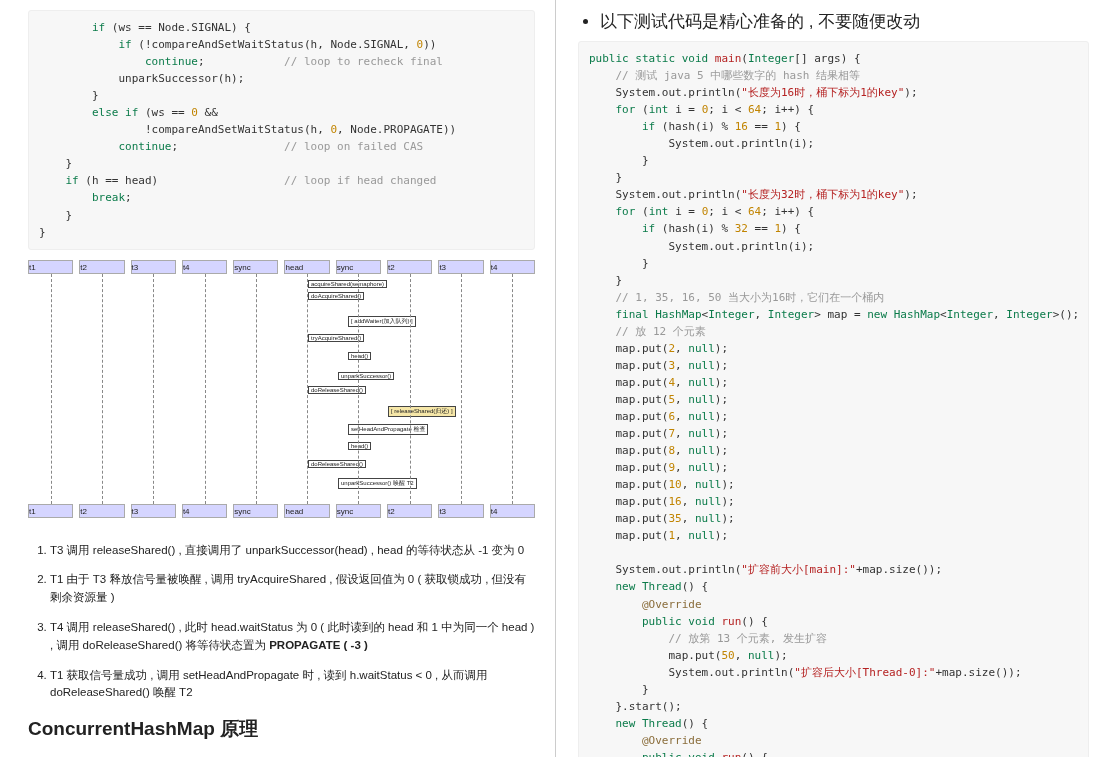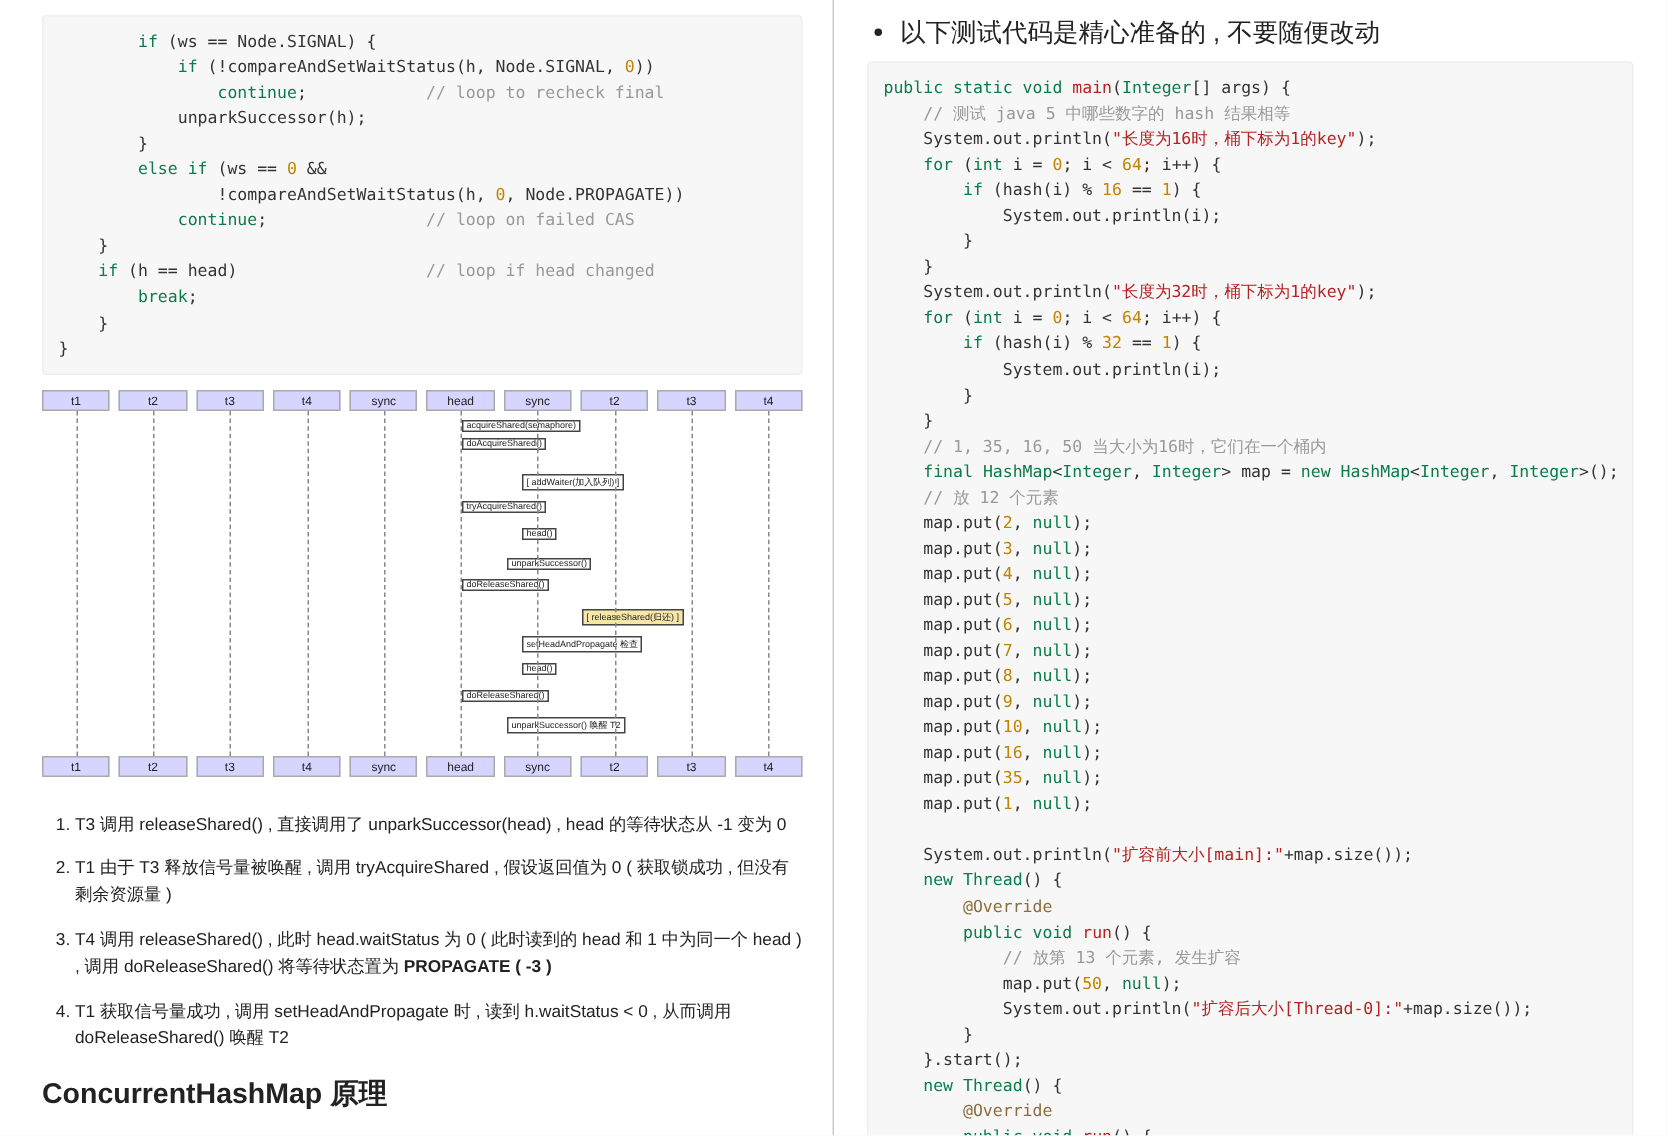--- a/index.html
+++ b/index.html
@@ -50,21 +50,21 @@
   }
   .lane-row {
     display: flex;
     justify-content: space-between;
     gap: 6px;
   }
   .lane-head {
     flex: 1;
     background: #d5d5ff;
     border: 1px solid #aaa;
-    text-align: center;
+    text-align: left;
     font-size: 8px;
     height: 14px;
     line-height: 14px;
   }
   .lane-lines {
     height: 230px;
     display: flex;
     justify-content: space-between;
     gap: 6px;
     position: relative;

